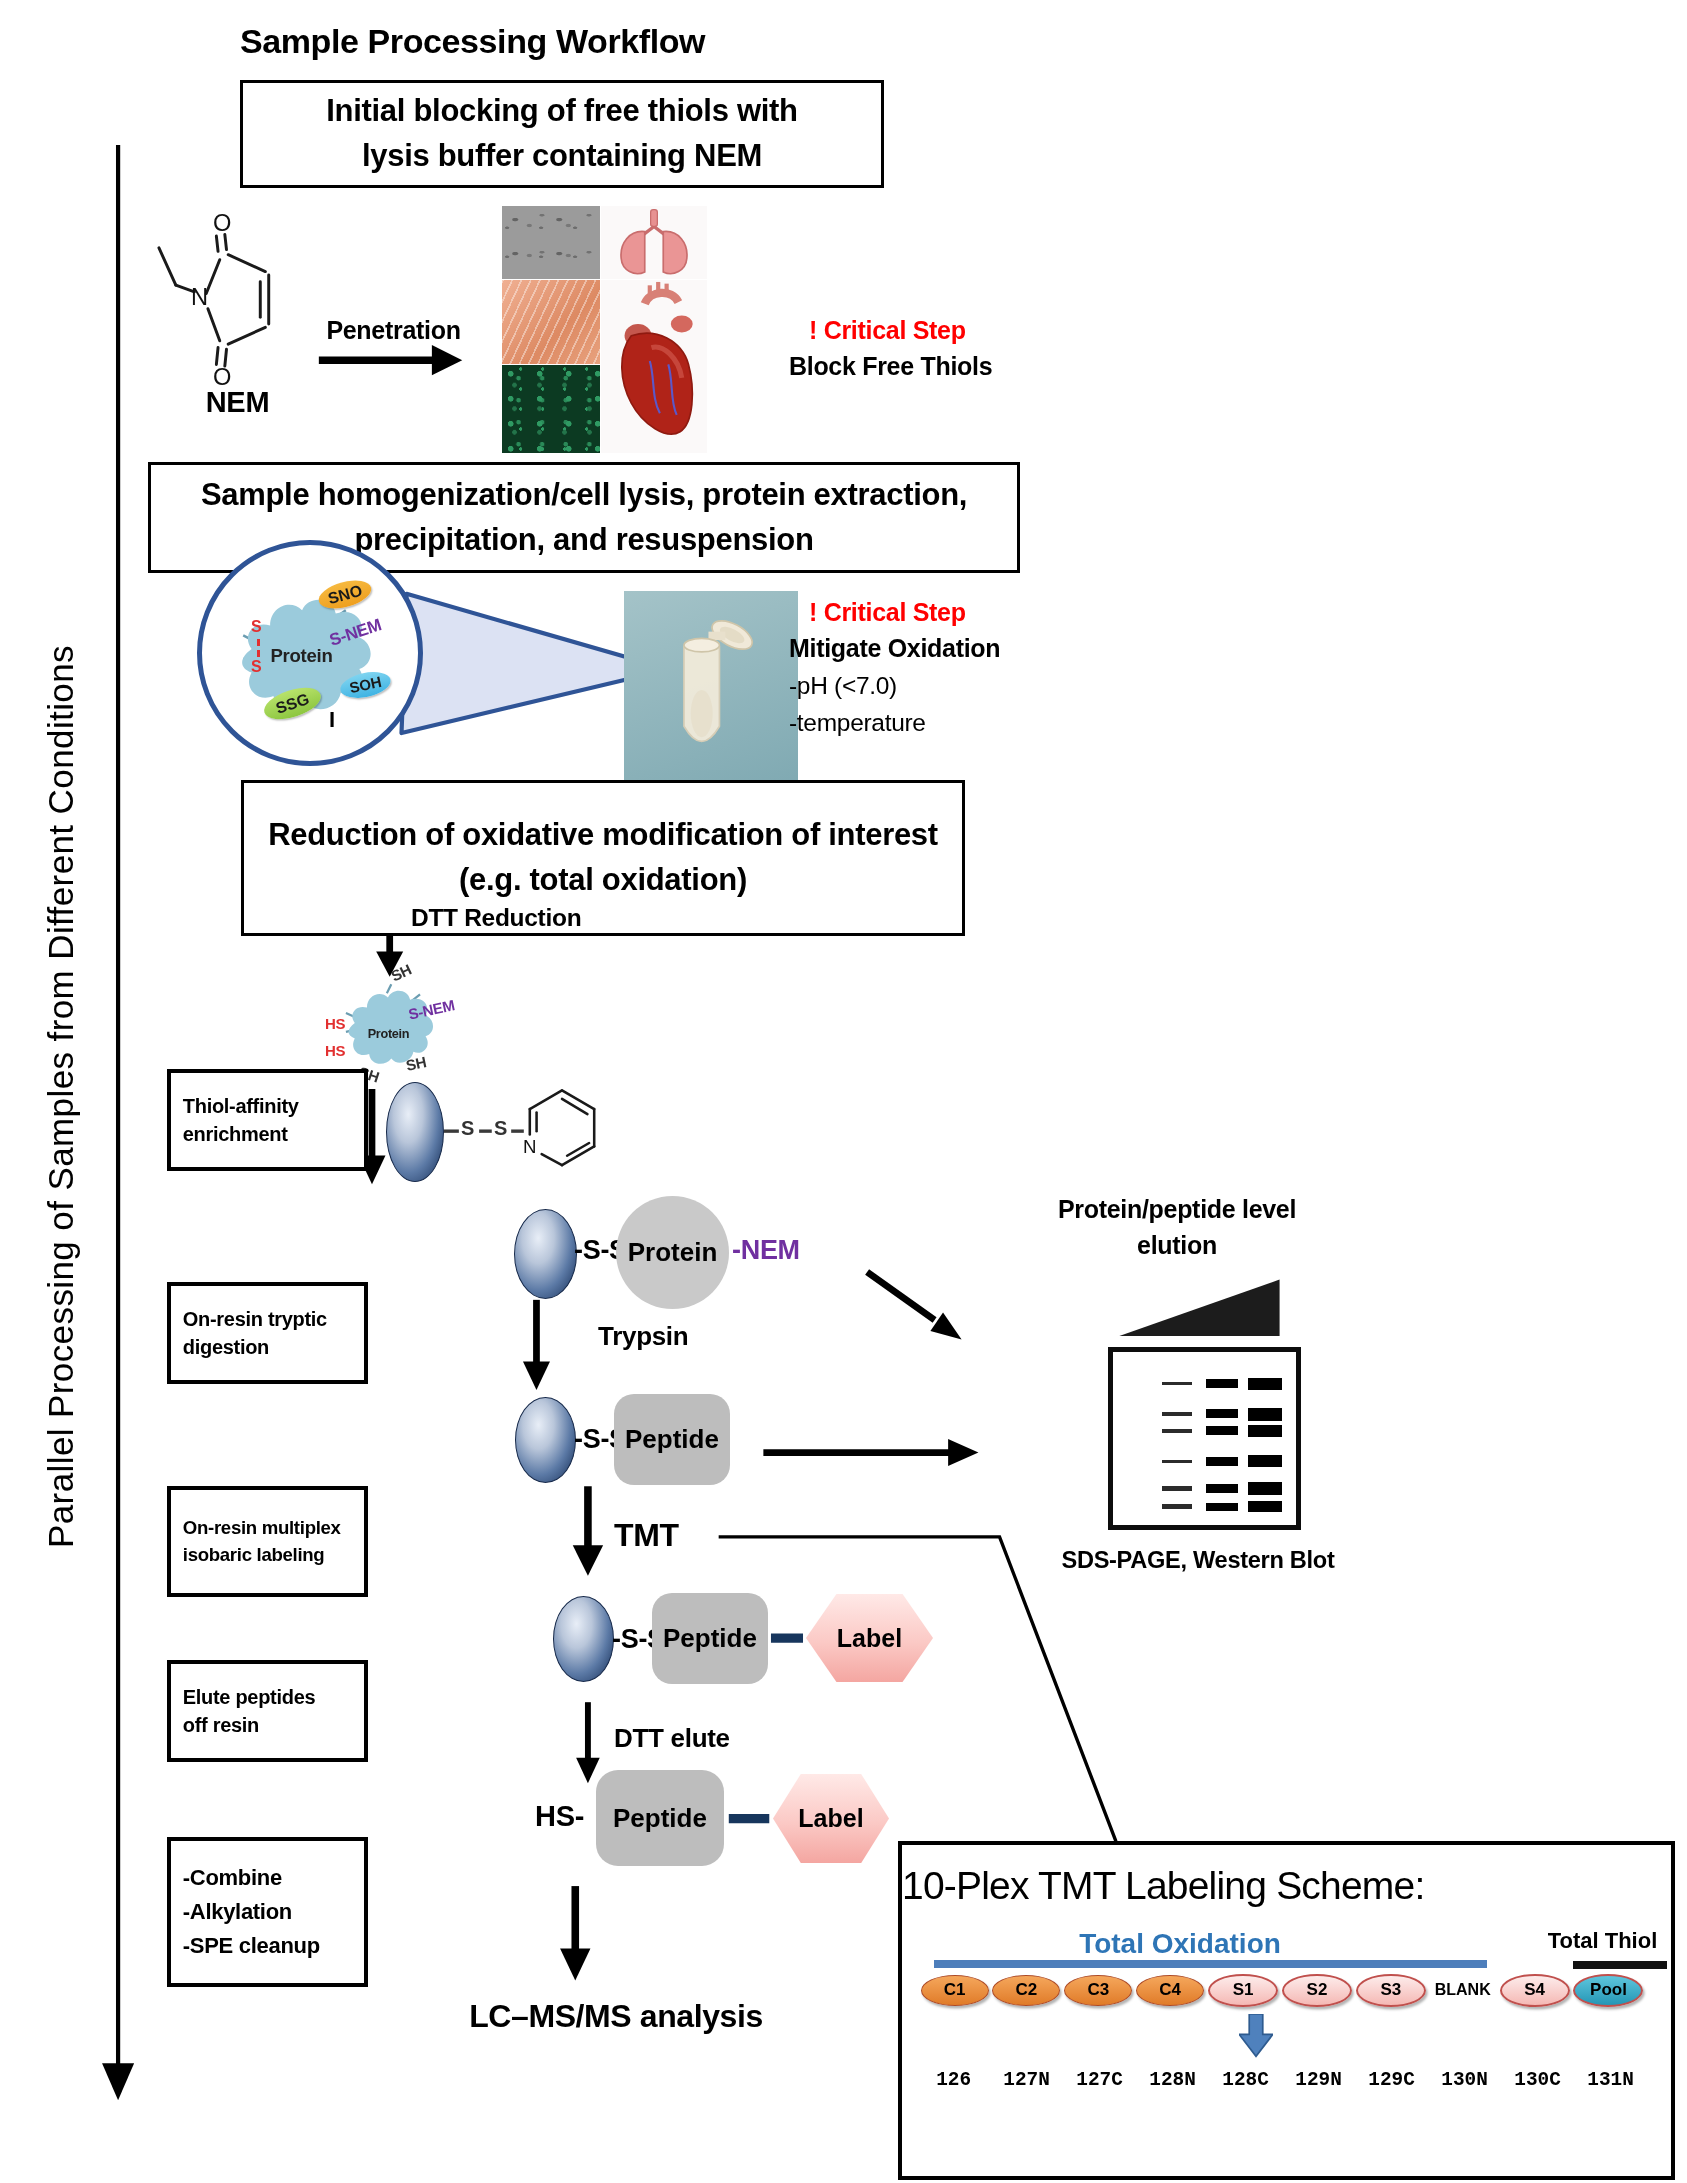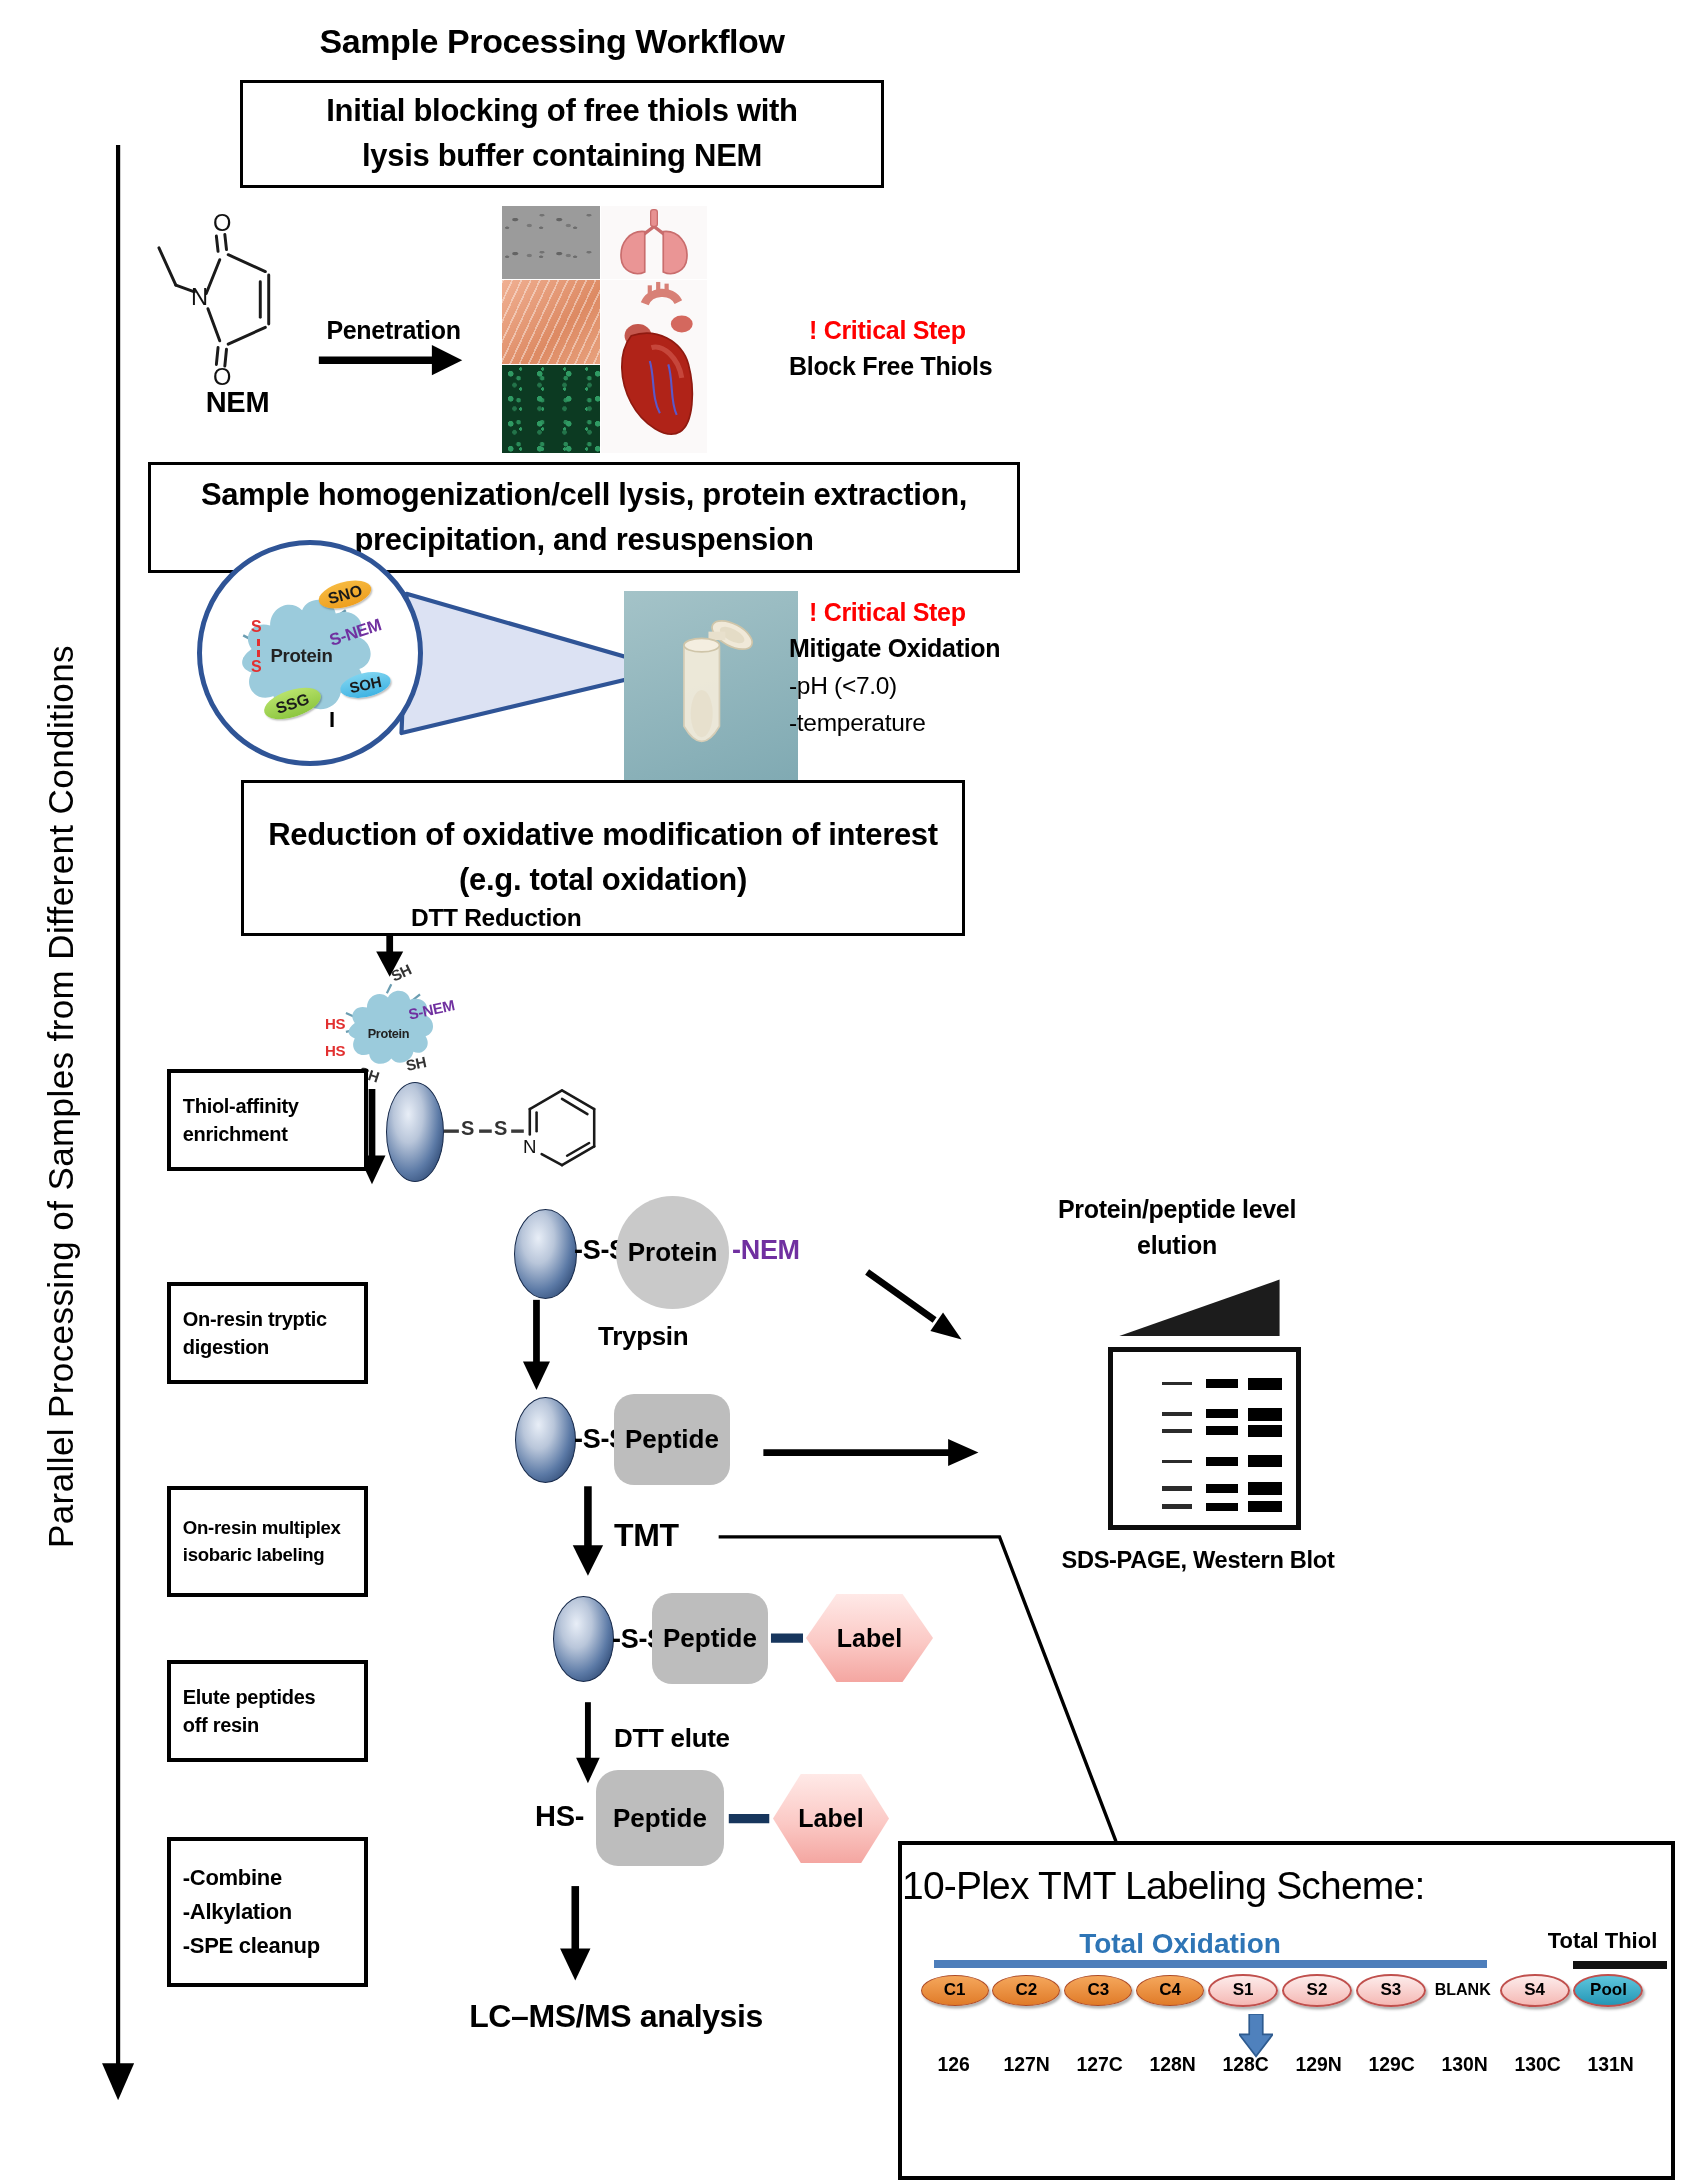--- a/index.html
+++ b/index.html
@@ -116,21 +116,21 @@
     <line x1="914" y1="1942" x2="952" y2="1942" stroke="#17365d" stroke-width="11"></line>
     <line x1="864" y1="2156" x2="912" y2="2156" stroke="#17365d" stroke-width="11"></line>
 
     <line x1="697" y1="2018" x2="697" y2="2086" stroke="#000" stroke-width="7"></line>
     <polygon points="697,2114 683,2084 711,2084" fill="#000"></polygon>
 
     <line x1="682" y1="2236" x2="682" y2="2312" stroke="#000" stroke-width="9"></line>
     <polygon points="682,2348 664,2310 700,2310" fill="#000"></polygon>
   </svg>
 
-  <div class="lbl" style="left:240px;top:22px;width:624px;text-align:center;font-size:34px;letter-spacing:-0.4px;">Sample Processing Workflow</div>
+  <div class="lbl" style="left:240px;top:22px;width:624px;font-size:34px;letter-spacing:-0.4px;">Sample Processing Workflow</div>
 
   <div class="sideways" style="left:25px;top:439px;width:71px;height:1316px;">Parallel Processing of Samples from Different Conditions</div>
 
   <div class="stepbox" style="left:240px;top:80px;width:638px;height:102px;">Initial blocking of free thiols with
 lysis buffer containing NEM</div>
 
   <svg class="abs" style="left:142px;top:204px;" width="169" height="190" viewBox="0 0 200 225">
     <g stroke="#1a1a1a" stroke-width="3.5" stroke-linecap="round">
       <line x1="20" y1="52" x2="40" y2="96"></line>
         <line x1="40" y1="96" x2="62" y2="104"></line>
@@ -368,21 +368,21 @@
         <div class="chan chan-sample">S1</div>
         <div class="chan chan-sample">S2</div>
         <div class="chan chan-sample">S3</div>
         <div class="chan chan-blank">BLANK</div>
         <div class="chan chan-sample">S4</div>
         <div class="chan chan-pool">Pool</div>
       </div>
     <svg class="abs" style="left:337px;top:169px;" width="34" height="44" viewBox="0 0 40 52">
       <polygon points="12,0 28,0 28,24 40,24 20,50 0,24 12,24" fill="#4f81bd" stroke="#2e5b8f" stroke-width="2"></polygon>
     </svg>
-    <div class="massrow" style="left:18.6px;top:208px;width:723px;">
+    <div class="massrow" style="left:18.6px;top:224px;width:723px;font-family:Liberation Mono, monospace;">
         <div class="">126</div>
         <div class="">127N</div>
         <div class="">127C</div>
         <div class="">128N</div>
         <div class="">128C</div>
         <div class="">129N</div>
         <div class="">129C</div>
         <div class="">130N</div>
         <div class="">130C</div>
         <div class="">131N</div>

